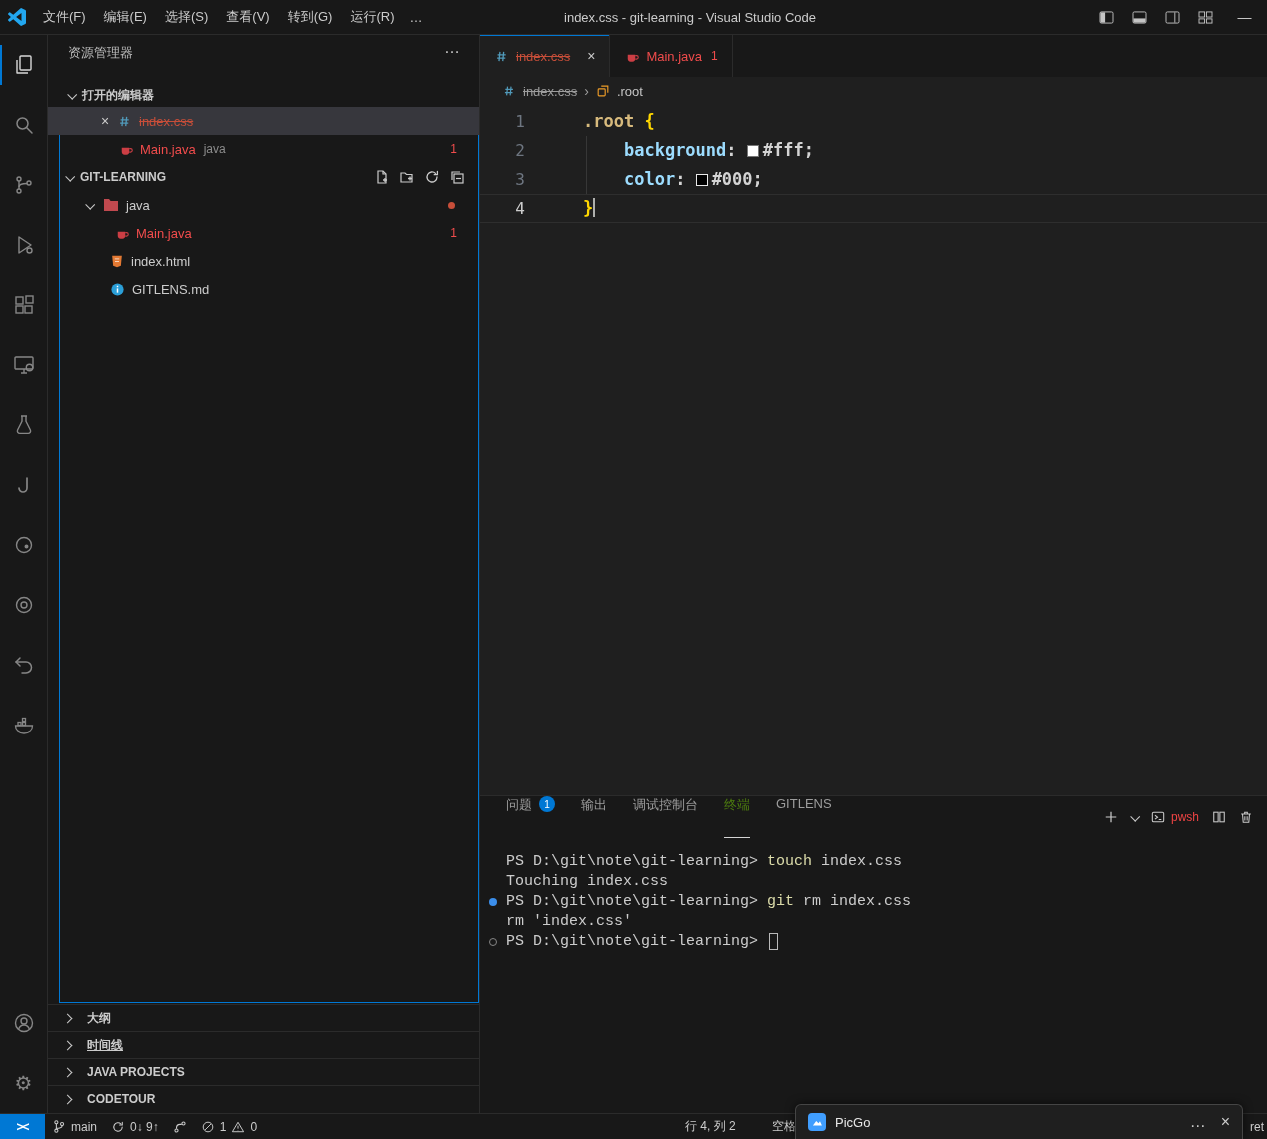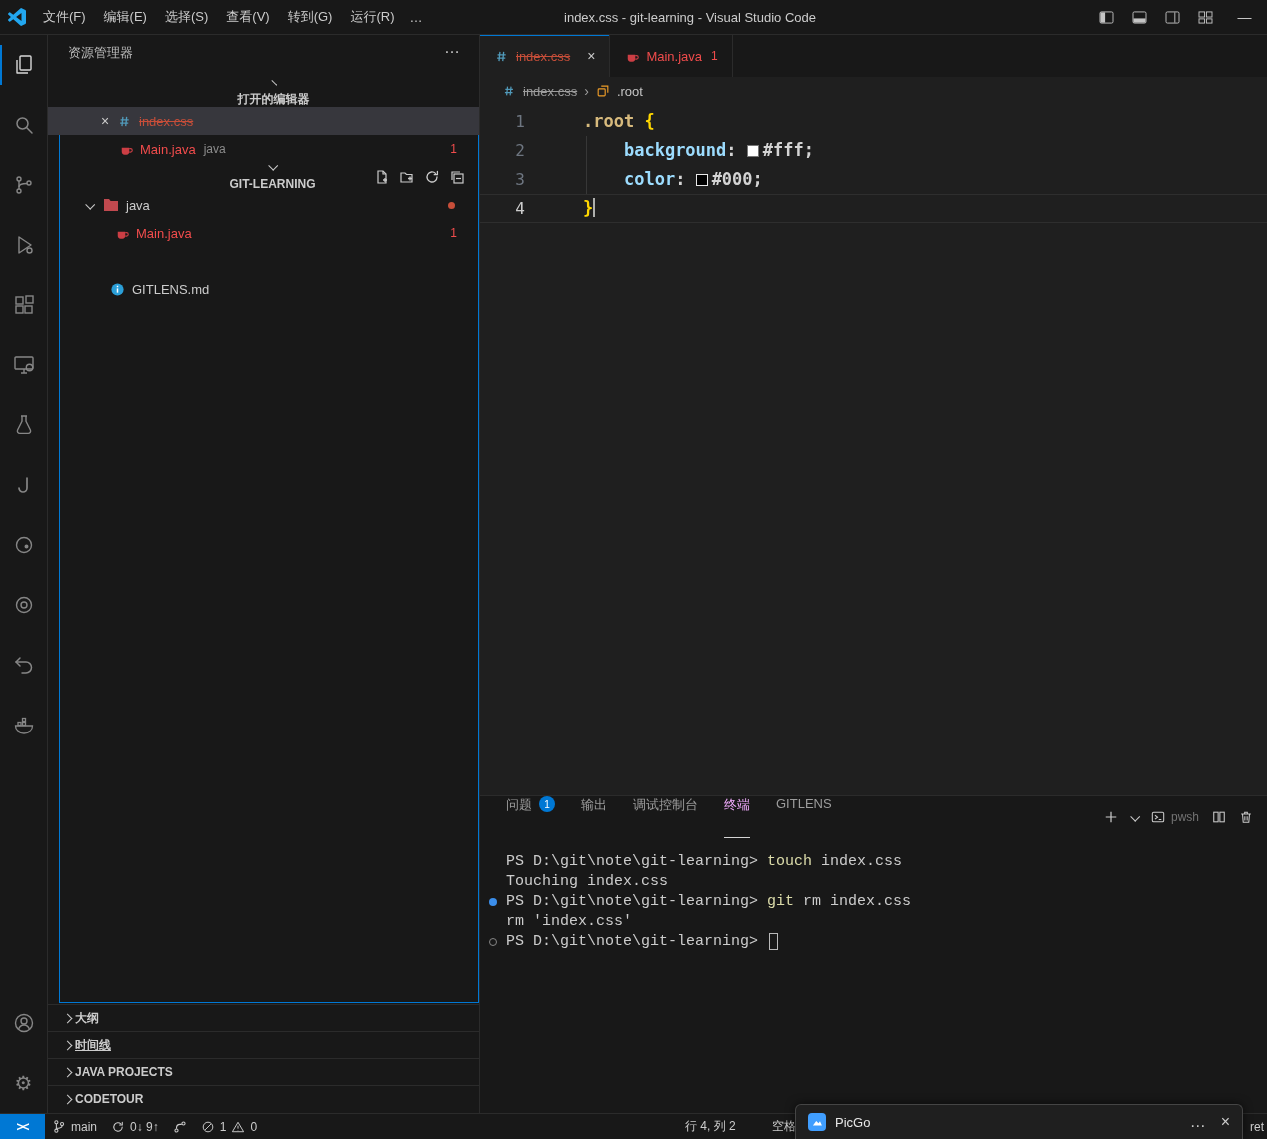--- a/index.html
+++ b/index.html
@@ -27,40 +27,40 @@
   .ab-item.active::before { content:""; position:absolute; left:0; top:10px; bottom:10px; width:2px; background:var(--accent,#0078d4); }
   .ab-bottom { margin-top:auto; }
   .gear-glyph { font-size:20px; line-height:1; }
 
   
   .sidebar { position:absolute; top:35px; bottom:26px; left:48px; width:432px; background:#181818;
     border-right:1px solid #2b2b2b; font-size:13px; }
   .sb-title { position:absolute; top:0; left:0; right:0; height:36px; display:flex; align-items:center;
     padding:0 20px; color:#bcbcbc; }
   .sb-more { position:absolute; right:18px; top:4px; font-size:16px; color:#cccccc; letter-spacing:1px; }
-  .sec-header { display:flex; align-items:center; gap:7px; font-weight:700; color:#cccccc;flex-direction:column; }
+  .sec-header { display:flex; align-items:center; gap:7px; font-weight:700; color:#cccccc; }
   .oe-header { position:absolute; top:48px; left:0; right:0; height:24px; padding-left:20px; font-size:12px; }
   .proj-header { position:absolute; top:128px; left:0; right:0; height:28px; padding-left:18px; font-size:12px; }
   .proj-actions { position:absolute; right:14px; top:0; height:100%; display:flex; align-items:center; gap:9px; color:#cccccc; }
   .chev { width:7px; height:7px; border-right:1.4px solid #cccccc; border-bottom:1.4px solid #cccccc; display:inline-block; }
   .chev.down { transform:rotate(45deg) translateY(-1px); }
   .chev.right { transform:rotate(-45deg); }
   .row { position:absolute; left:0; right:0; height:28px; display:flex; align-items:center; }
   .row.selected { background:#37373d; }
   .row .fname { margin-left:7px; }
   .deleted-file { color:var(--deleted,#c74e39); text-decoration:line-through; }
   .error-file { color:var(--error,#f14c4c); }
   .detail { color:#8c8c8c; font-size:12px; margin-left:8px; }
   .badge-num { position:absolute; right:22px; color:var(--error,#f14c4c); font-size:12px; }
   .mod-dot { position:absolute; right:24px; width:7px; height:7px; border-radius:50%; background:var(--deleted,#c74e39); }
   .close-x { color:#cccccc; font-size:14px; width:18px; text-align:center; }
   .focus-outline { position:absolute; left:11px; top:75px; width:420px; height:893px;
     border:1px solid var(--accent,#0078d4); pointer-events:none; }
   .sb-section { position:absolute; left:0; right:0; height:27px; border-top:1px solid #2b2b2b;
-    display:flex; align-items:center; gap:4px; padding-left:16px; font-weight:700; font-size:12px; color:#cccccc; background:#181818; }
+    display:flex; align-items:center; gap:16px; padding-left:16px; font-weight:700; font-size:12px; color:#cccccc; background:#181818; }
 
   
   .editorcol { position:absolute; top:35px; bottom:26px; left:480px; right:0; background:#1f1f1f; }
   .tabs { position:absolute; top:0; left:0; right:0; height:42px; background:#181818; display:flex; }
   .tab { display:flex; align-items:center; gap:7px; padding:0 14px; font-size:13px; color:#9d9d9d;
     border-right:1px solid #2b2b2b; background:#181818; position:relative; }
   .tab.active { background:#1f1f1f; }
   .tab.active::before { content:""; position:absolute; top:0; left:0; right:0; height:1px; background:var(--accent,#0078d4); }
   .tab .tclose { margin-left:10px; color:#cccccc; font-size:14px; }
   .tab .tbadge { color:var(--error,#f14c4c); font-size:12px; margin-left:2px; }
@@ -85,25 +85,25 @@
   .sw { display:inline-block; width:12px; height:12px; margin-right:4px; transform:translateY(1px); }
   .sw.white { background:#ffffff; border:1px solid #767676; }
   .sw.black { background:#000000; border:1px solid #e8e8e8; }
   .indent-guide { position:absolute; left:106px; top:31px; width:1px; height:58px; background:#373737; }
   .cursor-bar { display:inline-block; width:2px; height:19px; background:#aeafad; transform:translateY(3px); }
 
   
   .panel { position:absolute; left:0; right:0; bottom:0; height:318px; background:#181818; border-top:1px solid #2b2b2b; }
   .panel-tabs { position:relative; height:42px; display:flex; align-items:stretch; gap:26px; padding-left:26px; }
   .ptab { display:flex; align-items:flex-start; gap:7px; font-size:13px; color:#9d9d9d; border-bottom:1px solid transparent; }
-  .ptab.active { color:#f0abfc; border-bottom-color:#d4d4d4; }
+  .ptab.active { color:#4d7c0f; border-bottom-color:#d4d4d4; }
   .pbadge { min-width:16px; height:16px; border-radius:9px; background:var(--accent,#0078d4); color:#ffffff;
     font-size:10px; display:flex; align-items:center; justify-content:center; padding:0 4px; }
   .panel-actions { position:absolute; right:14px; top:0; height:42px; display:flex; align-items:center; gap:13px; color:#cccccc; }
-  .shell-row { display:flex; align-items:center; gap:6px; font-size:12px; color:#737373; }
+  .shell-row { display:flex; align-items:center; gap:6px; font-size:12px; color:#ef4444; }
   .terminal { padding:14px 0 0 26px; font-family:"DejaVu Sans Mono","Liberation Mono",monospace;
     font-size:15px; color:#cccccc; }
   .tline { position:relative; height:20px; line-height:20px; white-space:pre;font-family:Liberation Mono, monospace; }
   .t-cmd { color:var(--command,#dcdcaa); }
   .deco { position:absolute; left:-17px; top:6px; width:8px; height:8px; border-radius:50%; }
   .deco.blue { background:#3b8eea; }
   .deco.hollow { border:1px solid #868686; }
   .term-cursor { display:inline-block; width:9px; height:17px; border:1px solid #b9b9b9; vertical-align:middle; margin-left:2px; }
 
   
@@ -350,20 +350,30 @@
       <span style="width:66px;"></span>
       <span>
         <svg width="15" height="15" viewBox="0 0 16 16">
             <path d="M4 6h8v4.5a3 3 0 0 1-3 3H7a3 3 0 0 1-3-3z" fill="var(--java-red,#cc3e44)"></path>
             <path d="M12 7h1.3a1.9 1.9 0 0 1 0 3.8H12" stroke="var(--java-red,#cc3e44)" stroke-width="1.2" fill="none"></path>
           </svg>
       </span>
       <span class="fname error-file">Main.java</span>
       <span class="badge-num">1</span>
     </div>
+    <div class="row" style="top:212px;">
+      <span style="width:62px;"></span>
+      <span>
+        <svg width="14" height="15" viewBox="0 0 16 16">
+            <path d="M2.5 1.5h11l-1.1 11.4L8 14.5l-4.4-1.6z" fill="var(--html-orange,#e37933)"></path>
+            <path d="M5.5 5h5M5.7 8h4.6" stroke="#f6d7c3" stroke-width="1.1"></path>
+          </svg>
+      </span>
+      <span class="fname">index.html</span>
+    </div>
     <div class="row" style="top:240px;">
       <span style="width:62px;"></span>
       <span>
         <svg width="15" height="15" viewBox="0 0 16 16">
             <circle cx="8" cy="8" r="6.5" fill="var(--info-blue,#2b9fd8)"></circle>
             <rect x="7.2" y="6.8" width="1.6" height="4.6" fill="#ffffff"></rect>
             <rect x="7.2" y="4" width="1.6" height="1.6" fill="#ffffff"></rect>
           </svg>
       </span>
       <span class="fname">GITLENS.md</span>

